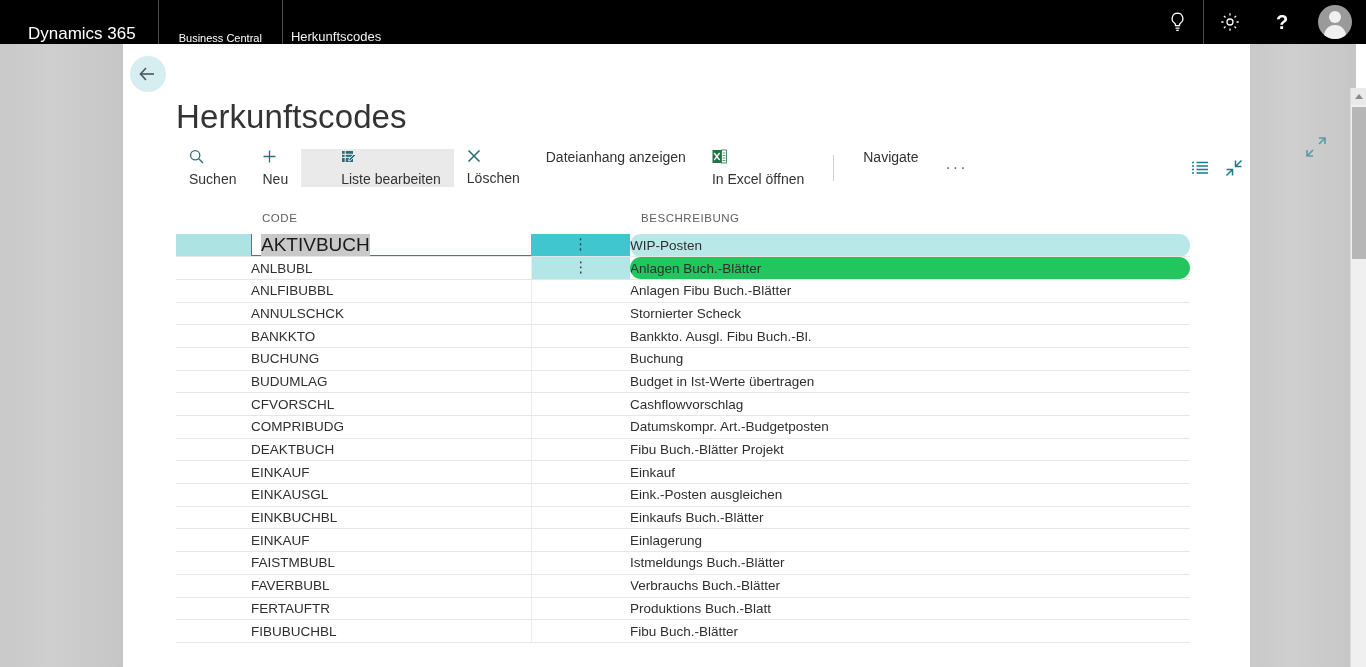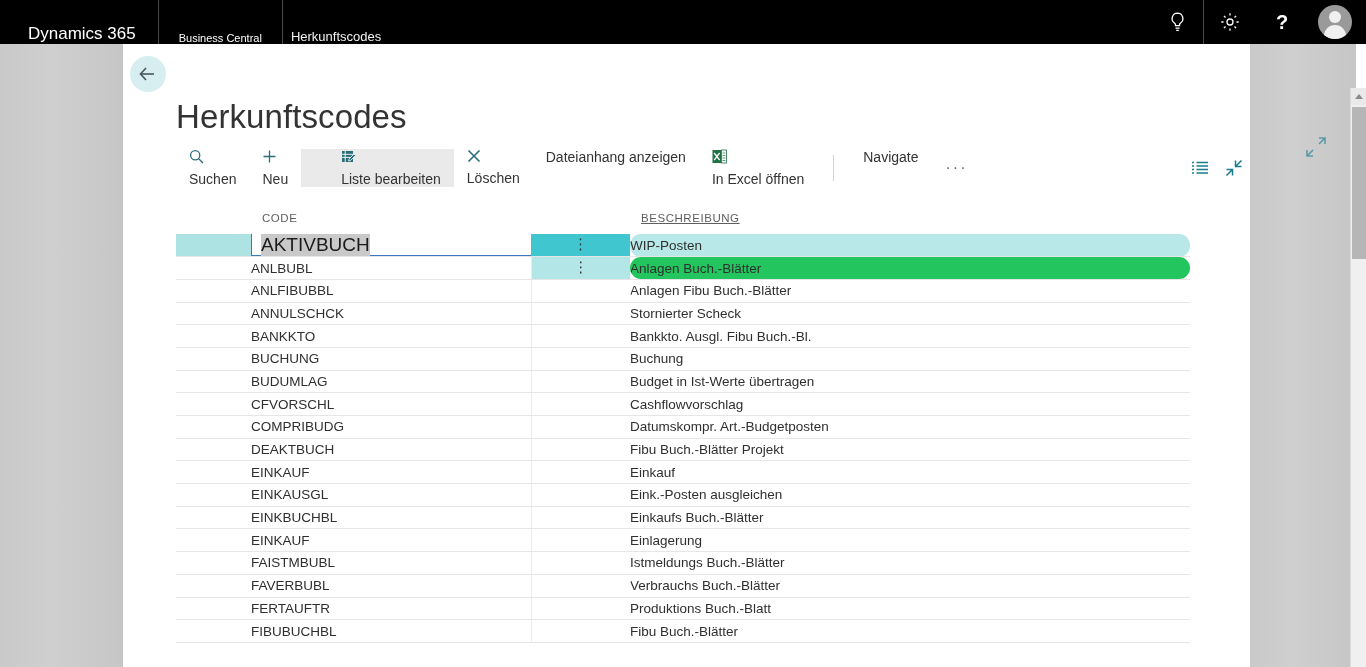--- a/index.html
+++ b/index.html
@@ -139,21 +139,21 @@
     overflow: hidden;
   }
   table#grid { border-collapse: collapse; width: 1014px; table-layout: fixed; }
   table#grid th {
     font-size: 11.5px; font-weight: 400; letter-spacing: .55px; color: #5e5e5e;
     text-align: left; padding: 0 0 10px 0; vertical-align: bottom; height: 30px;
   }
   table#grid th.c-ind { width: 75px; }
   table#grid th.c-code { width: 280px; padding-left: 11px; }
   table#grid th.c-dots { width: 99px; }
-  table#grid th.c-desc { width: 560px; padding-left: 11px; text-decoration: underline; }
+  table#grid th.c-desc { width: 560px; padding-left: 11px; }
   table#grid td {
     height: 22.7px; font-size: 13.5px; color: #2f2f2f;
     border-bottom: 1px solid #e6e6e6; padding: 0;
     overflow: hidden; white-space: nowrap;
   }
   td.ind { border-bottom: 1px solid #e6e6e6; }
   td.code { padding-left: 11px; border-right: 1px solid #ececec; }
   td.dots { text-align: center; color: #4a4a4a; font-size: 13px; line-height: 1; }
   td.desc { padding-left: 11px; border-radius: 11px; }
   tr.sel td.ind { background: #ade3e3; }

